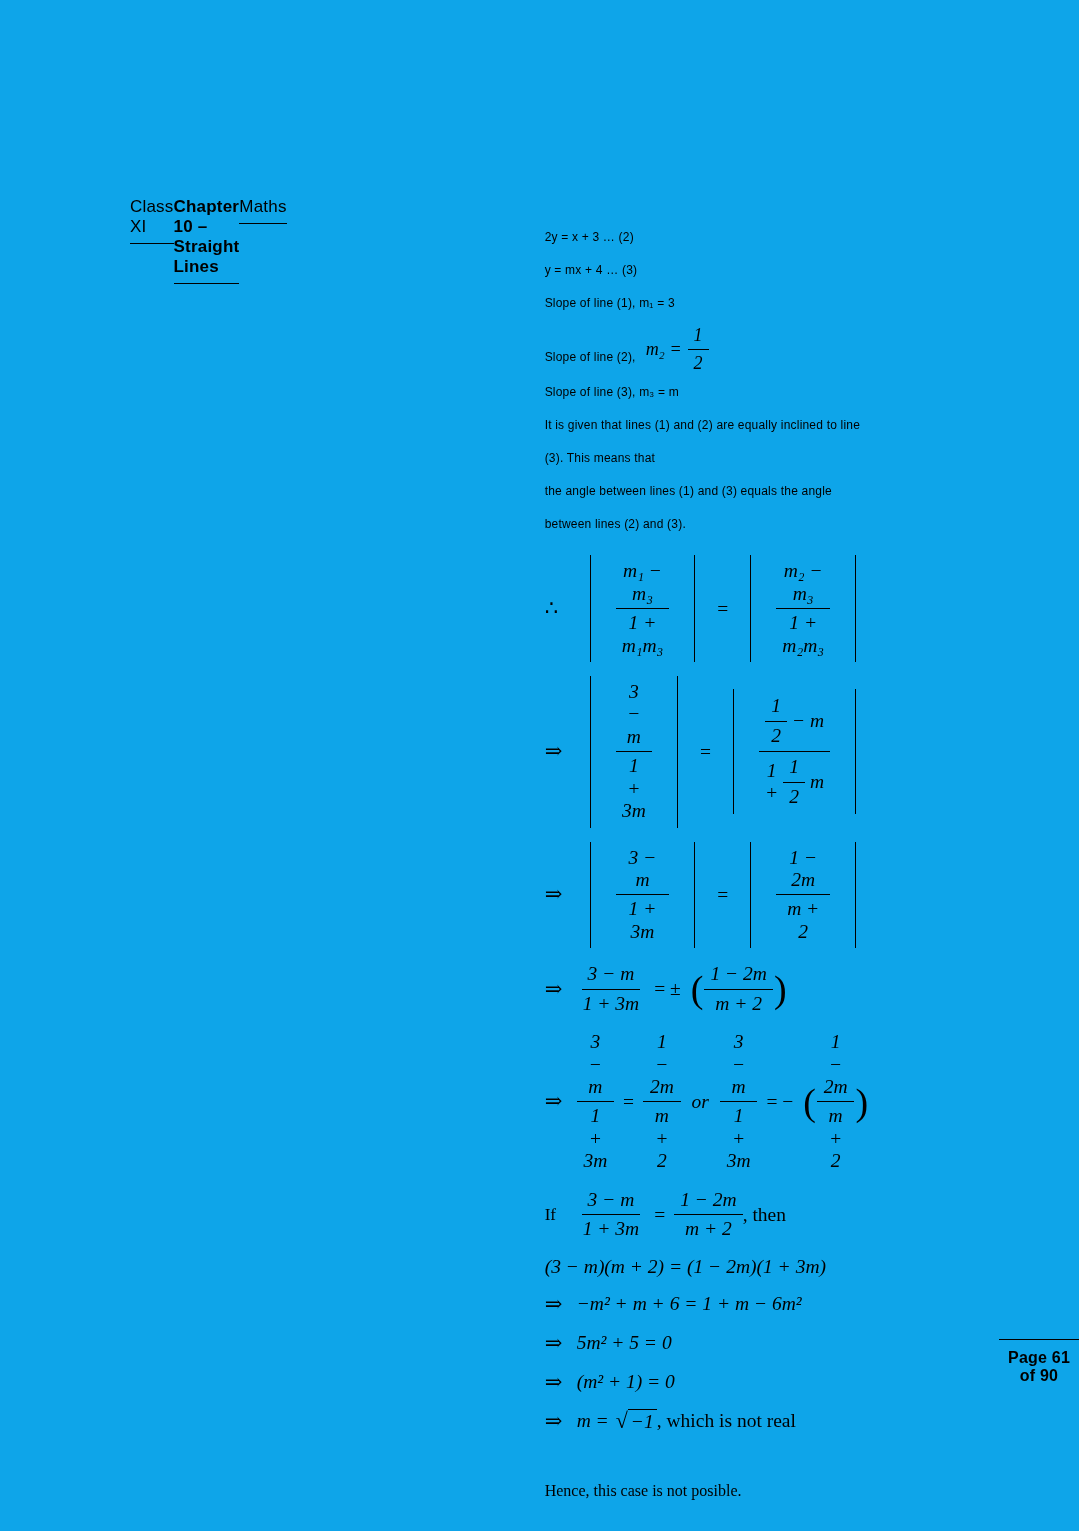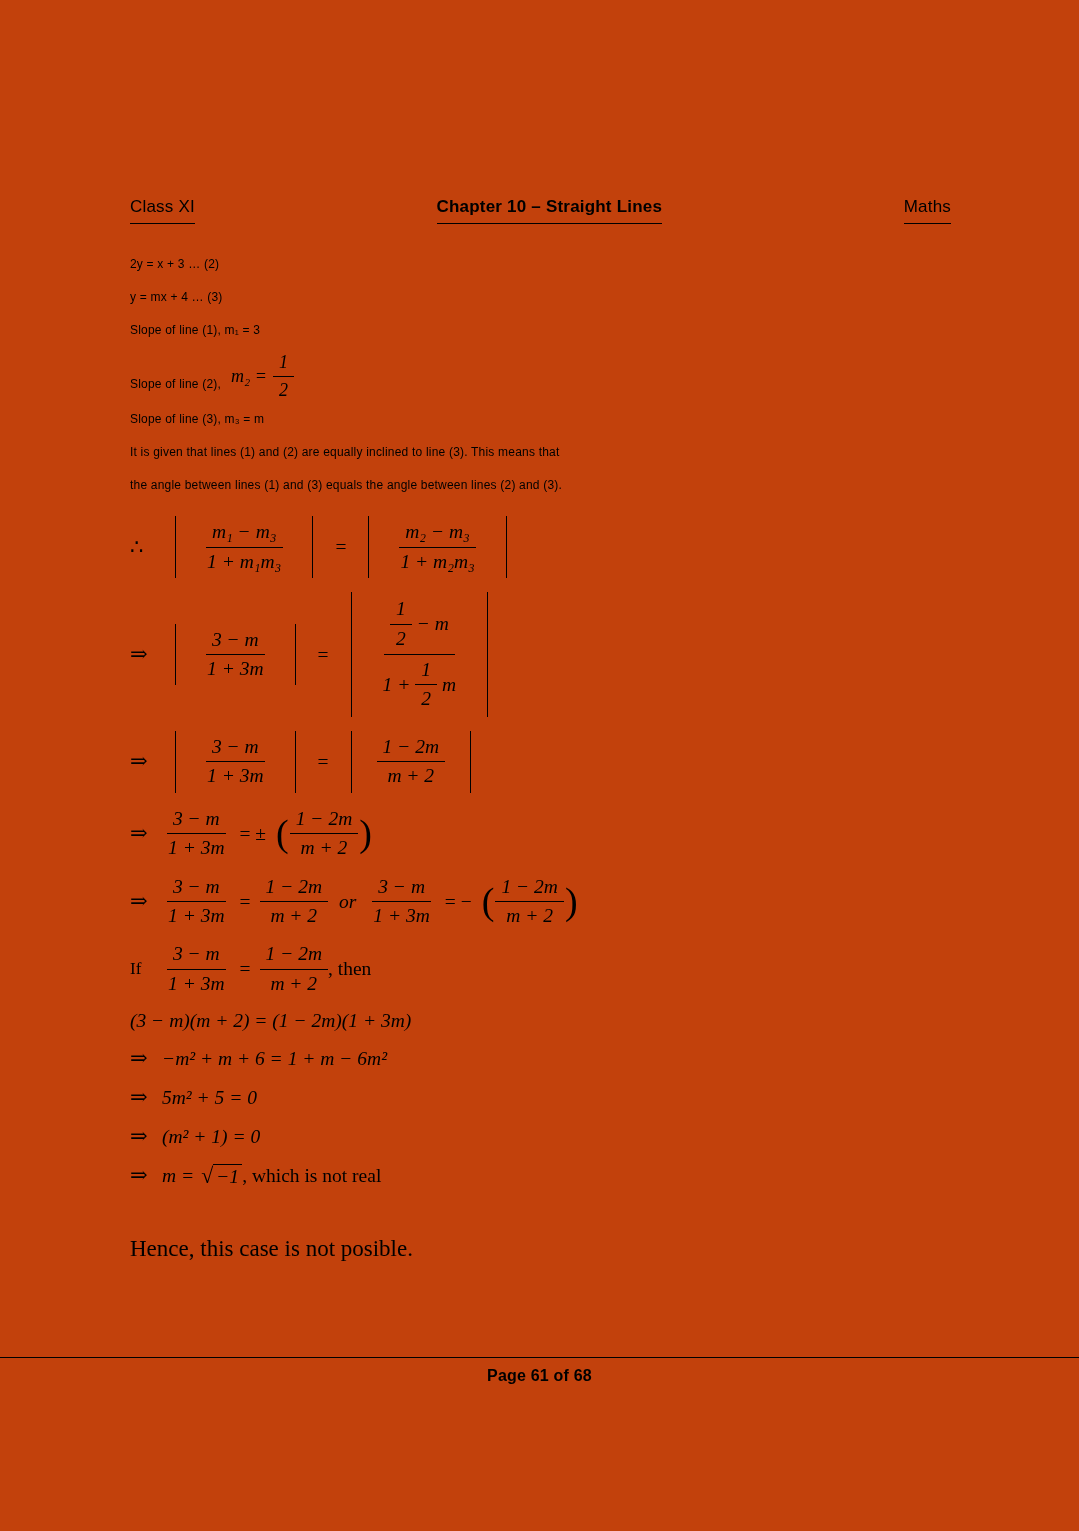--- a/index.html
+++ b/index.html
@@ -1,19 +1,19 @@
 <!DOCTYPE html>
 <html><head>
 <meta charset="utf-8">
 <style>
   * { margin:0; padding:0; box-sizing:border-box; }
   html, body { background:#ffffff; }
   .page {
-    width:1079px; min-height:1531px; margin:0 auto; background:#c2410c; color:#000;
-    display:flex; flex-direction:column; padding-top:197px;
+    width:1079px; min-height:1531px; margin:0 auto; background:#0ea5e9; color:#000;
+    display:flex; flex-direction:row; padding-top:197px;
     font-family:"Liberation Sans","DejaVu Sans",sans-serif;
   }
   
   .header { display:flex; justify-content:space-between; align-items:baseline; margin:0 128px 0 130px; }
   .hitem { font-size:17px; padding-bottom:6px; border-bottom:1.6px solid #000; letter-spacing:0.2px; }
   .hitem.center { font-weight:700; }
   
   .content { padding:24px 130px 0; }
   .tline { font-size:12px; line-height:33px; letter-spacing:0.2px; }
   .slope2 { display:flex; align-items:flex-end; margin:4px 0 2px; }
@@ -32,21 +32,21 @@
   .frac .den { padding:3px 6px 1px; line-height:1.15; }
   .abs { display:inline-flex; align-items:center; border-left:1.3px solid #000; border-right:1.3px solid #000;
          padding:4px 25px; margin:0 13px; }
   .mrow { display:inline-flex; align-items:center; gap:5px; }
   .bigp { font-style:normal; font-size:38px; font-weight:300; line-height:0.8; padding:0 1px; }
   .tail, .upright, .orword { font-style:normal; }
   .orword { margin:0 11px;font-style:italic; }
   .sqrt { display:inline-flex; align-items:flex-start; margin-left:7px; }
   .radical { font-style:normal; font-size:22px; line-height:1.05; }
   .radicand { border-top:1.3px solid #000; padding:1px 3px 0; }
-  .closing { font-family:"Liberation Serif","DejaVu Serif",serif; font-size:23px; margin-top:48px; }
+  .closing { font-family:"Liberation Serif","DejaVu Serif",serif; font-size:16px; margin-top:48px; }
   
   .footer { margin-top:auto; width:100%; }
   .rule { border-top:1.3px solid #000; width:100%; }
   .ftext { text-align:center; font-weight:700; font-size:16px; padding:9px 0 146px; letter-spacing:0.2px; }
 </style>
 </head>
 <body>
 
 <div class="page">
 
@@ -231,16 +231,16 @@
       </div>
 
     </div>
 
     <div class="closing">Hence, this case is not posible.</div>
 
   </div>
 
   <div class="footer">
     <div class="rule"></div>
-    <div class="ftext">Page 61 of 68</div>
+    <div class="ftext">Page 61 of 90</div>
   </div>
 
 </div>
 
 </body></html>

